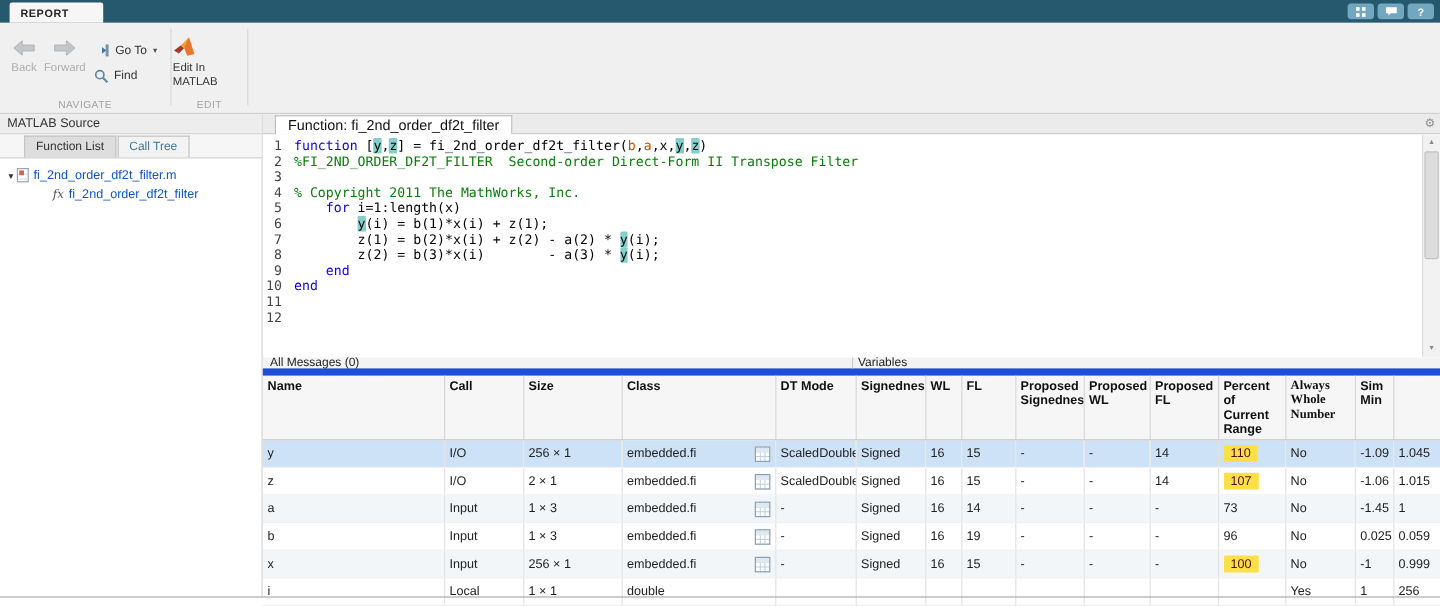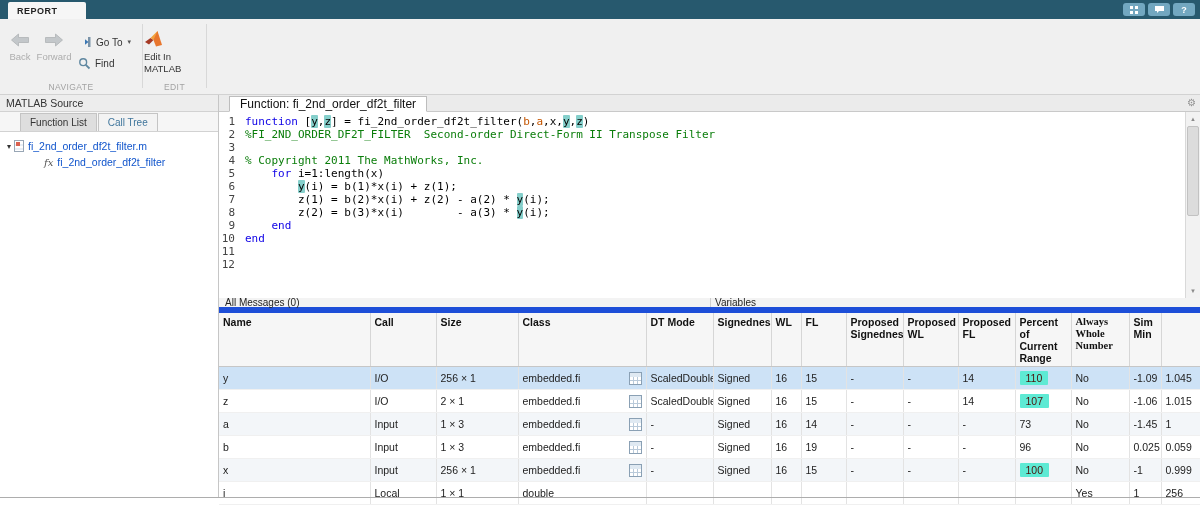--- a/index.html
+++ b/index.html
@@ -74,21 +74,21 @@
 table.vars th{background:#f6f6f6;border-right:1px solid #d6d6d6;border-bottom:1px solid #c6c6c6;font-size:10.5px;text-align:left;vertical-align:top;padding:3px 2px 2px 4px;height:42px;font-weight:bold;color:#111;overflow:hidden;line-height:12px}
 table.vars td{border-right:1px solid #e3e3e3;border-bottom:1px solid #f0f0f0;font-size:10.5px;padding:0 2px 0 4px;height:23px;white-space:nowrap;overflow:hidden;color:#222}
 tr.striped td{background:#f3f6f9}
 tr.selected td{background:#cde2f6}
 td.name-cell{padding-left:10px}
 td.class-cell{position:relative;padding-right:18px}
 .fi-icon{position:absolute;right:4px;top:5px;width:13px;height:13px;border:1px solid #8aa0b4;background:
  linear-gradient(#dfe9f2 0 4px,rgba(0,0,0,0) 4px),
  repeating-linear-gradient(90deg,rgba(0,0,0,0) 0 3px,#b9cada 3px 4px),
  repeating-linear-gradient(0deg,rgba(0,0,0,0) 0 3px,#b9cada 3px 4px),#fff}
-.percent-alert{display:inline-block;background:#5eead4;color:#4d120c;padding:1px 6px;border-radius:1px}
+.percent-alert{display:inline-block;background:#fde047;color:#4d120c;padding:1px 6px;border-radius:1px}
 td.dash{color:#9a9a9a}
 .bottom-border{position:absolute;left:0;top:497px;width:100%;height:0;border-top:1px solid #adadad}
 </style>
 </head>
 <body>
 
 <div class="app">
 
   <div class="top-tabs">
     <div class="report-tab">REPORT</div>

